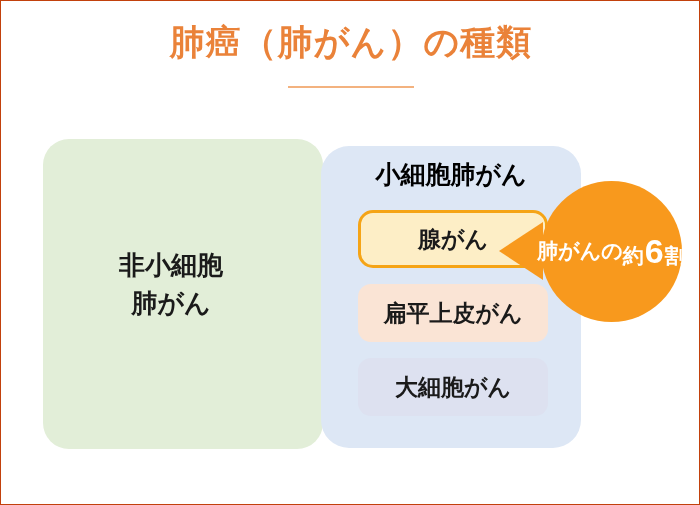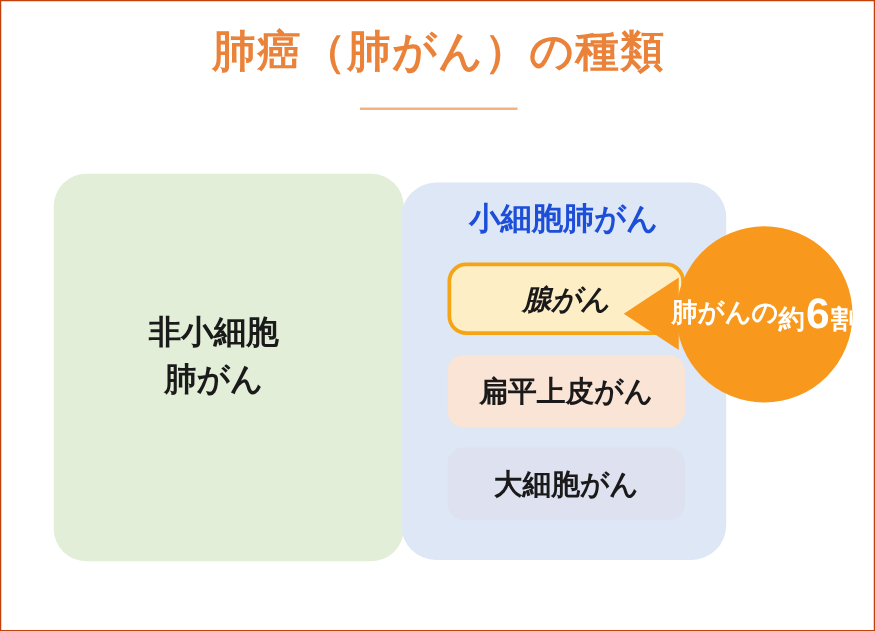--- a/index.html
+++ b/index.html
@@ -81,21 +81,21 @@
     box-sizing: border-box;
   }
   .panel-small-title {
     position: absolute;
     left: 0;
     top: 12px;
     width: 260px;
     text-align: center;
     font-size: 25px;
     font-weight: bold;
-    color: #1d4ed8;
+    color: #000000;
     white-space: nowrap;
   }
 
   .subtype {
     position: absolute;
     left: 37px;
     width: 190px;
     height: 58px;
     border-radius: 13px;
     box-sizing: border-box;
@@ -105,21 +105,20 @@
     font-size: 23px;
     font-weight: bold;
     color: #1a1a1a;
     white-space: nowrap;
   }
   .subtype-adeno {
     top: 64px;
     background: #fdeec6;
     border: 3px solid #f5a416;
     border-radius: 15px;
-    font-style: italic;
   }
   .subtype-squamous {
     top: 138px;
     background: #fae4d5;
   }
   .subtype-large {
     top: 212px;
     background: #dde1f0;
   }
 

